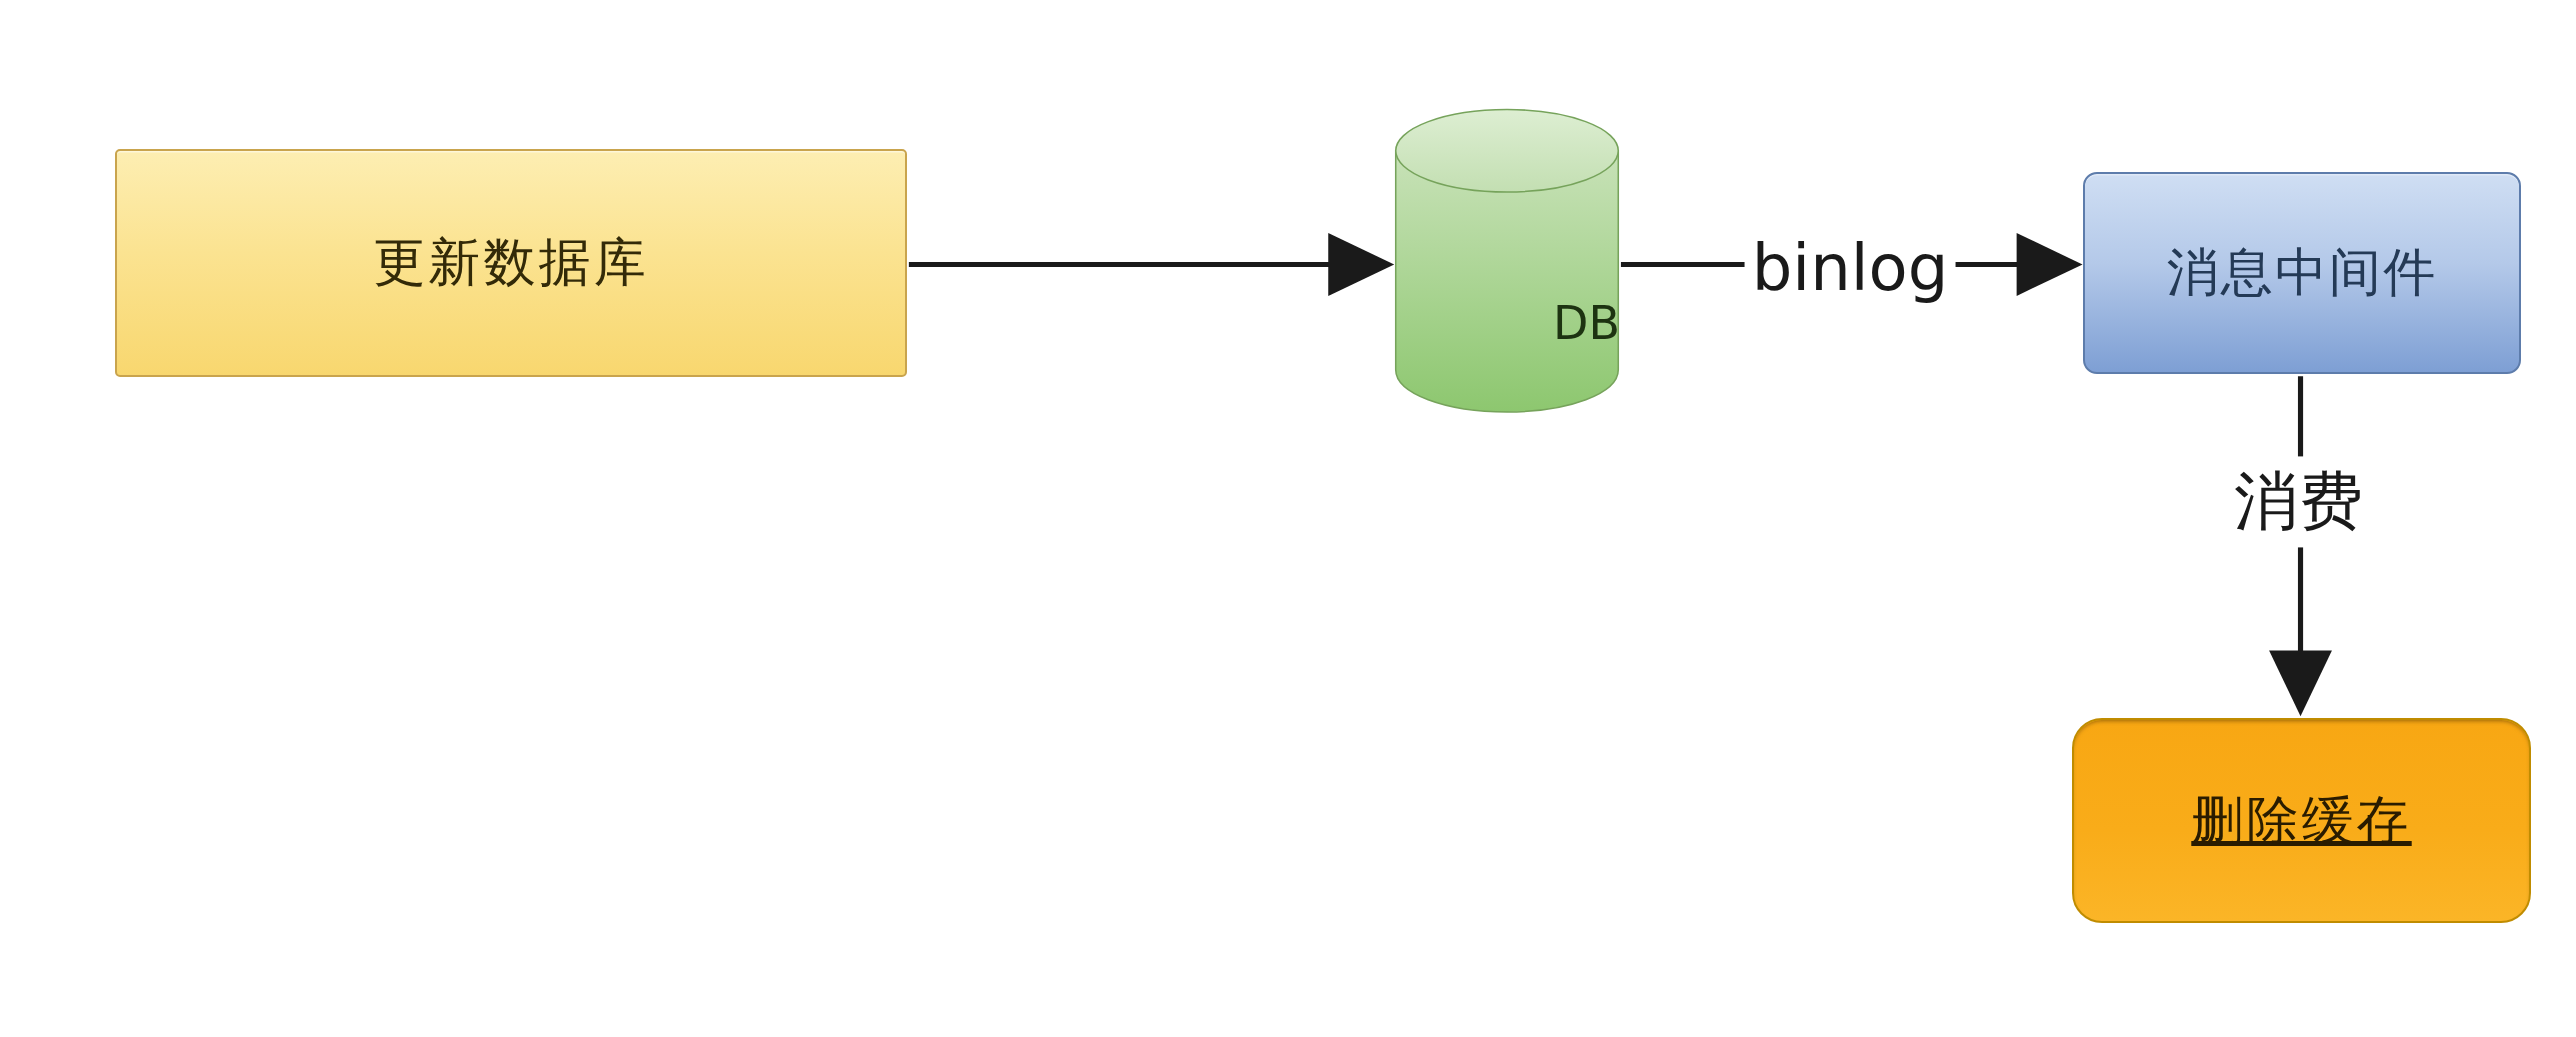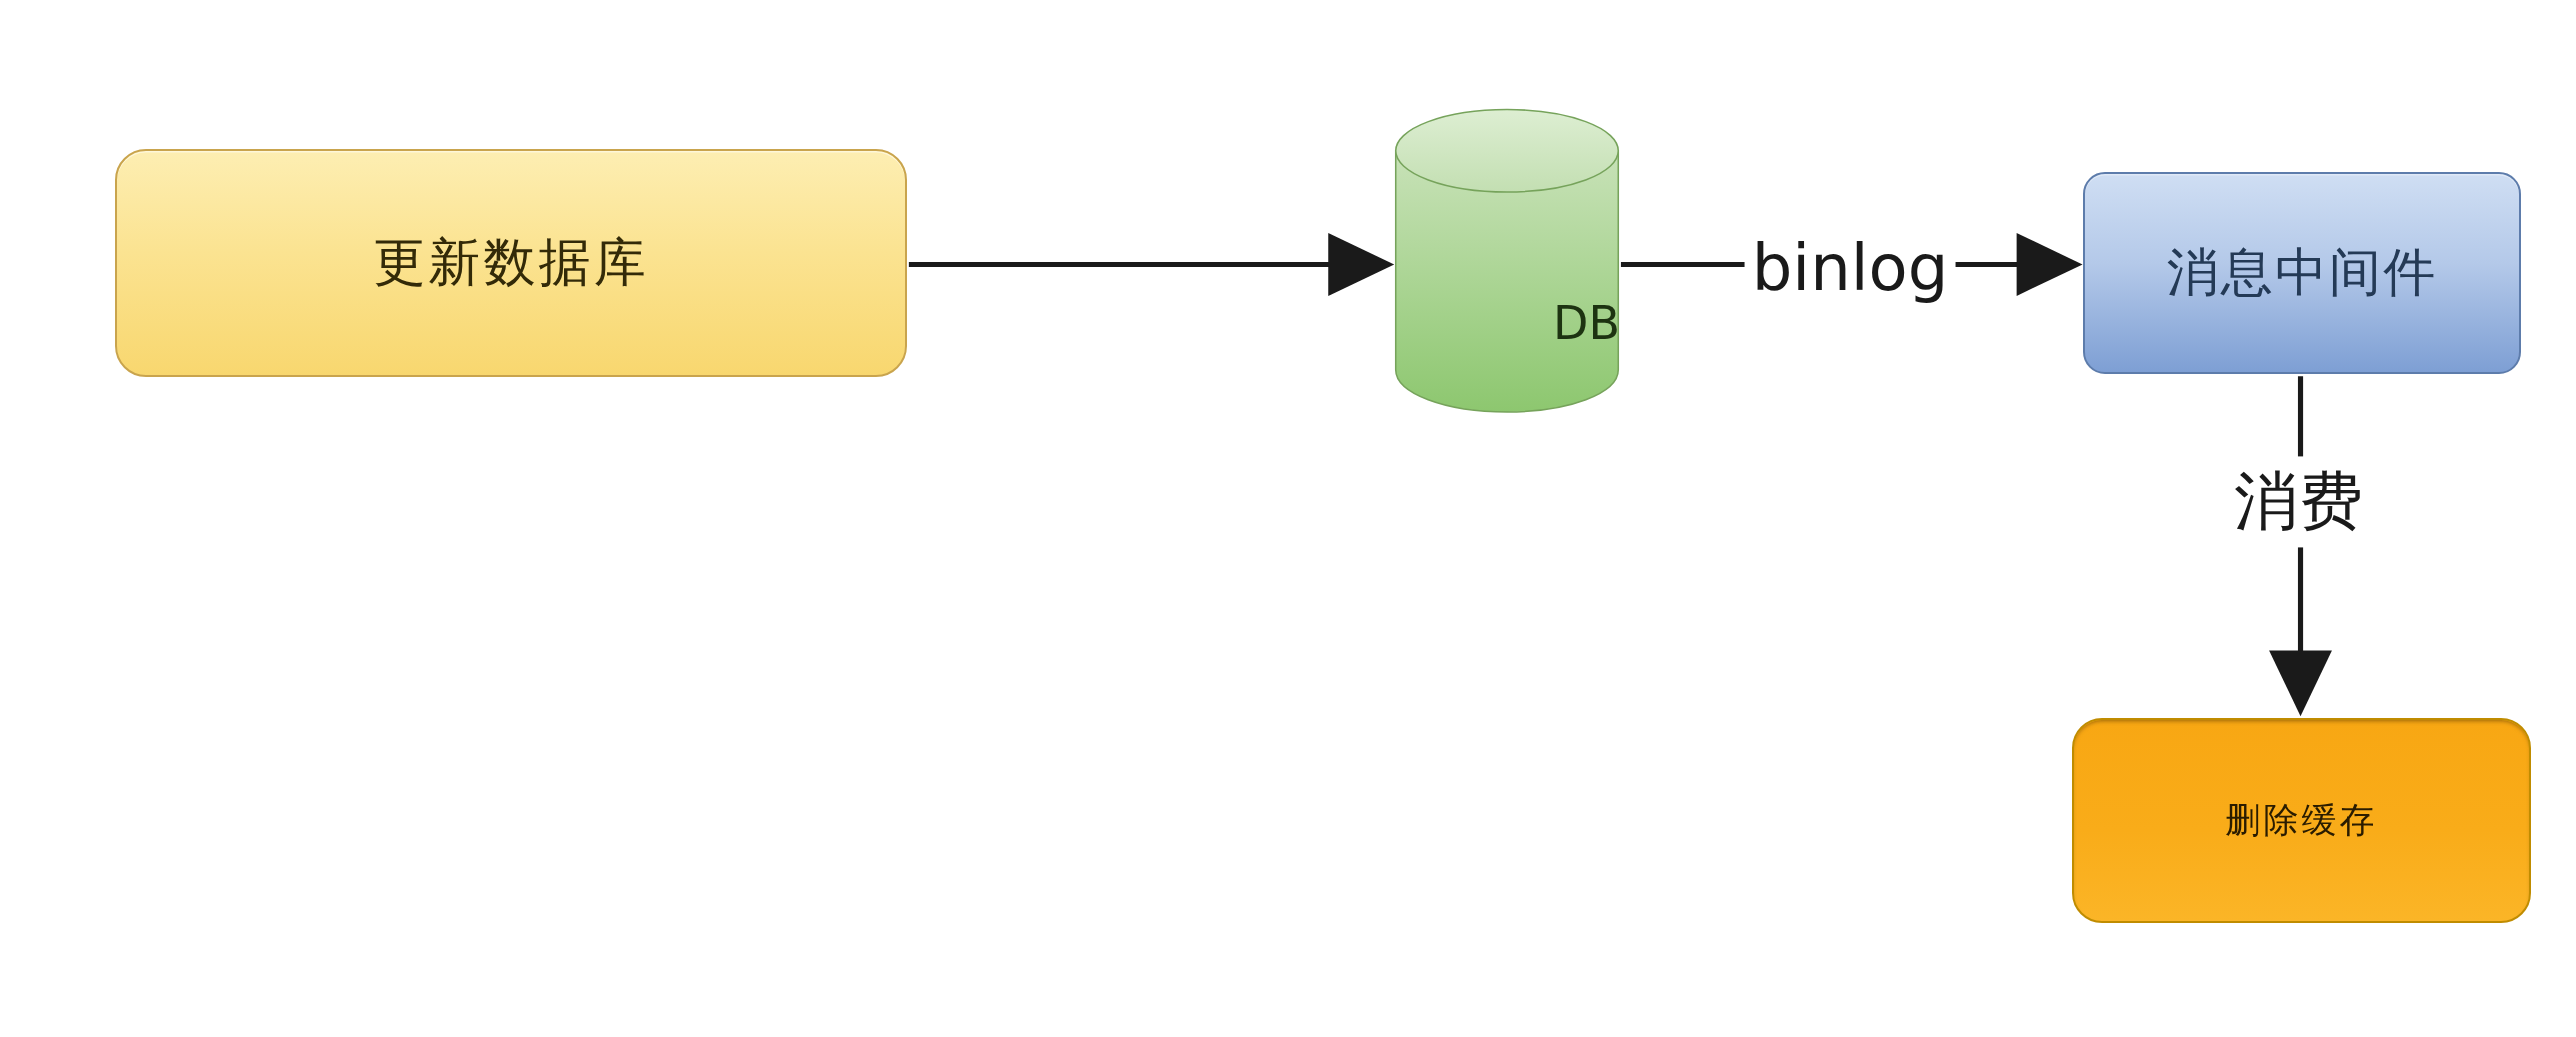--- a/index.html
+++ b/index.html
@@ -14,43 +14,43 @@
 
   .node{
     position:absolute;
     display:flex;align-items:center;justify-content:center;
     box-sizing:border-box;
   }
   .node span{display:block;}
 
   .node-update-db{
     left:115px;top:149px;width:792px;height:228px;
-    border-radius:31px;
+    border-radius:5px;
     background:linear-gradient(180deg,#fdeeb2 0%,#fbe391 45%,#f8d76f 100%);
     border:2.1px solid #c9a44d;
     box-shadow:inset 0 1.5px 0 rgba(255,255,255,.5);
     color:#332a08;font-size:52px;letter-spacing:3.1px;
   }
 
   .node-mq{
     left:2083px;top:172px;width:438px;height:202px;
-    border-radius:22px;
+    border-radius:14px;
     background:linear-gradient(180deg,#cfdef3 0%,#b4c9e9 45%,#7e9fd4 100%);
     border:2.1px solid #5d7cab;
     box-shadow:inset 0 1.5px 0 rgba(255,255,255,.35);
     color:#243a56;font-size:52px;letter-spacing:2.1px;
   }
 
   .node-delete-cache{
     left:2072px;top:718px;width:459px;height:205px;
     border-radius:30px;
     background:linear-gradient(180deg,#f8a713 0%,#f9ac19 55%,#fbb527 100%);
     border:2.1px solid #c08c00;
     box-shadow:inset 0 3.1px 4.1px -2.1px rgba(80,50,0,.55);
-    color:#2a1c00;font-size:35px;letter-spacing:3.1px;
+    color:#2a1c00;font-size:52px;letter-spacing:3.1px;text-decoration:underline;
   }
 
   .cylinder{position:absolute;left:1394px;top:107px;width:226px;height:306px;}
   .db-label{
     position:absolute;left:1394px;top:296px;width:226px;
     text-align:right;
     font-size:46px;color:#1d3311;
   }
 
   .edge-label{

